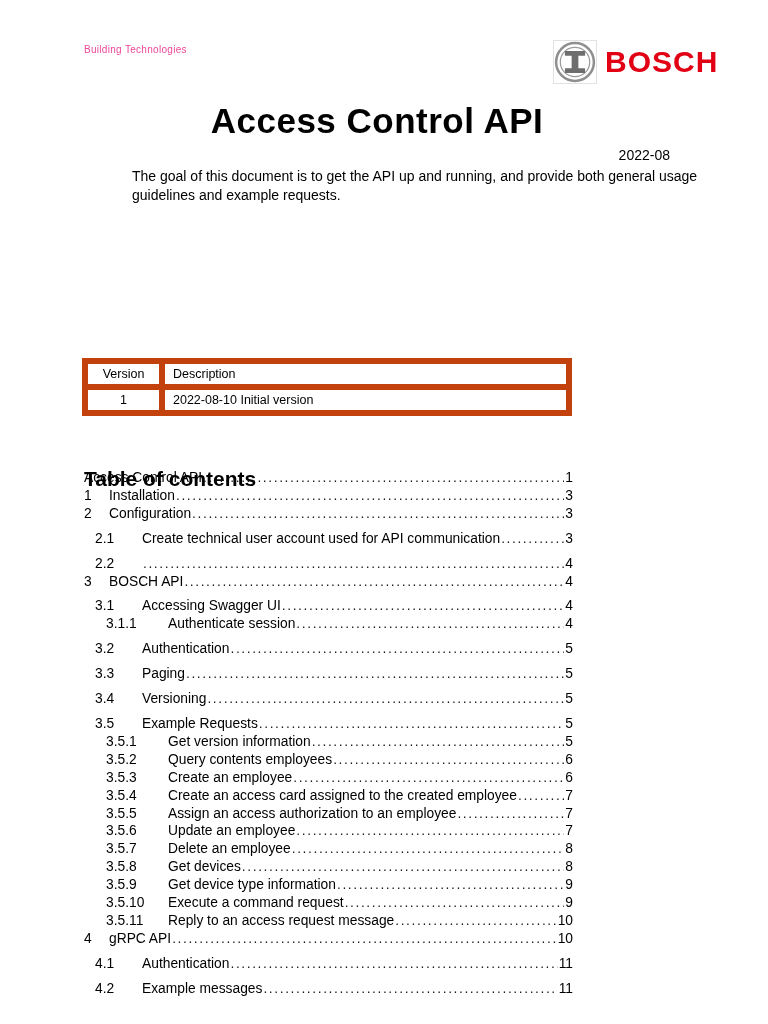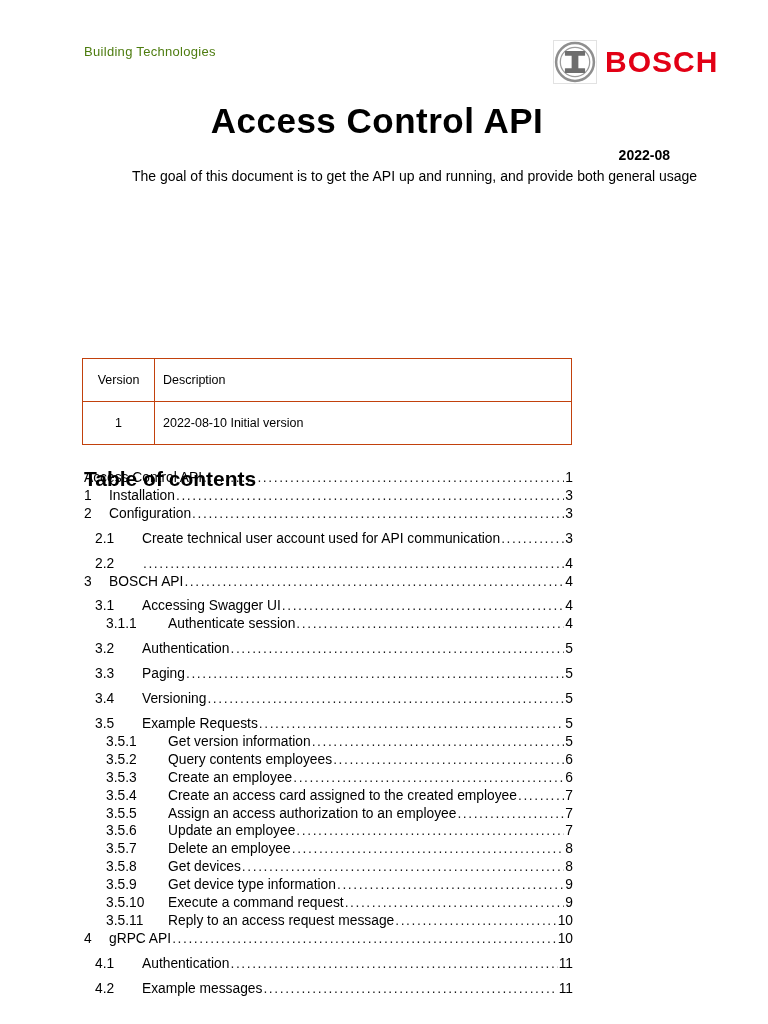--- a/index.html
+++ b/index.html
@@ -7,36 +7,36 @@
     width:768px;height:1024px;
     background:#ffffff;
     font-family:"Liberation Sans", sans-serif;
     color:#000;
     position:relative;
     overflow:hidden;
   }
   .page{position:absolute;inset:0;background:#fff;}
 
   
-  .doc-header{position:absolute;left:84px;top:44px;font-size:13px;letter-spacing:.3px;color:#4d7c0f;}
+  .doc-header{position:absolute;left:84px;top:44px;font-size:10px;letter-spacing:.3px;color:#ec4899;}
   .logo{position:absolute;top:40px;left:553px;display:flex;align-items:center;gap:8px;}
   .emblem{width:42px;height:42px;display:block;border:1px solid #e2e2e2;background:#fff;}
   .wordmark{font-size:30px;font-weight:bold;letter-spacing:1px;line-height:1;}
 
   
   .doc-title{position:absolute;left:84px;top:101px;width:586px;text-align:center;
     font-size:35px;font-weight:bold;letter-spacing:.5px;}
   .doc-date{position:absolute;left:84px;top:147px;width:586px;text-align:right;
-    font-size:14px;font-weight:bold;}
+    font-size:14px;font-weight:normal;}
   .intro{position:absolute;left:84px;top:167px;width:592px;font-size:14px;line-height:19px;margin-left:48px;}
 
   
   .vtable{position:absolute;left:82px;top:358px;width:490px;border-collapse:collapse;
     font-size:12.5px;}
-  .vtable td,.vtable th{border:1px solid #c2410c;padding:14px 8px;font-weight:normal;text-align:left;}
+  .vtable td,.vtable th{border:6px solid #c2410c;padding:3px 8px;font-weight:normal;text-align:left;}
   .vtable .c-version{width:55px;text-align:center;}
   .vtable tr{height:17px;}
 
   
   .toc-heading{position:absolute;left:84px;top:423px;font-size:21px;font-weight:bold;margin-top:44px;}
   .toc{position:absolute;left:84px;top:469px;width:489px;font-size:13.8px;}
   .toc-row{display:flex;align-items:baseline;line-height:17.9px;white-space:nowrap;}
   .toc-num{flex:0 0 auto;}
   .toc-title{flex:0 0 auto;}
   .toc-dots{flex:1 1 auto;overflow:hidden;margin:0 1px;color:#1a1a1a;}
@@ -68,20 +68,21 @@
     </svg>
     <div class="wordmark" style="color: rgb(226, 0, 21);">BOSCH</div>
   </div>
 
   <div class="doc-title">Access Control API</div>
 
   <div class="doc-date">2022-08</div>
 
   <div class="intro" id="intro">
       <div>The goal of this document is to get the API up and running, and provide both general usage</div>
+      <div>guidelines and example requests.</div>
     </div>
 
   <table class="vtable">
     <thead>
       <tr>
         <th class="c-version">Version</th>
         <th>Description</th>
       </tr>
     </thead>
     <tbody id="vtable-body">

